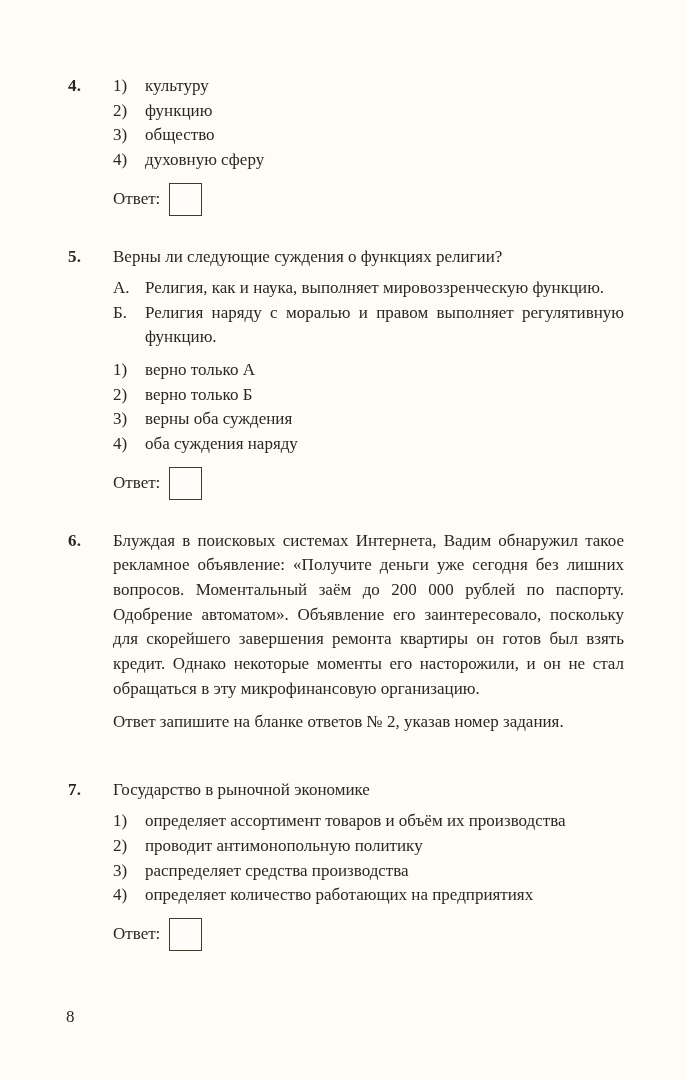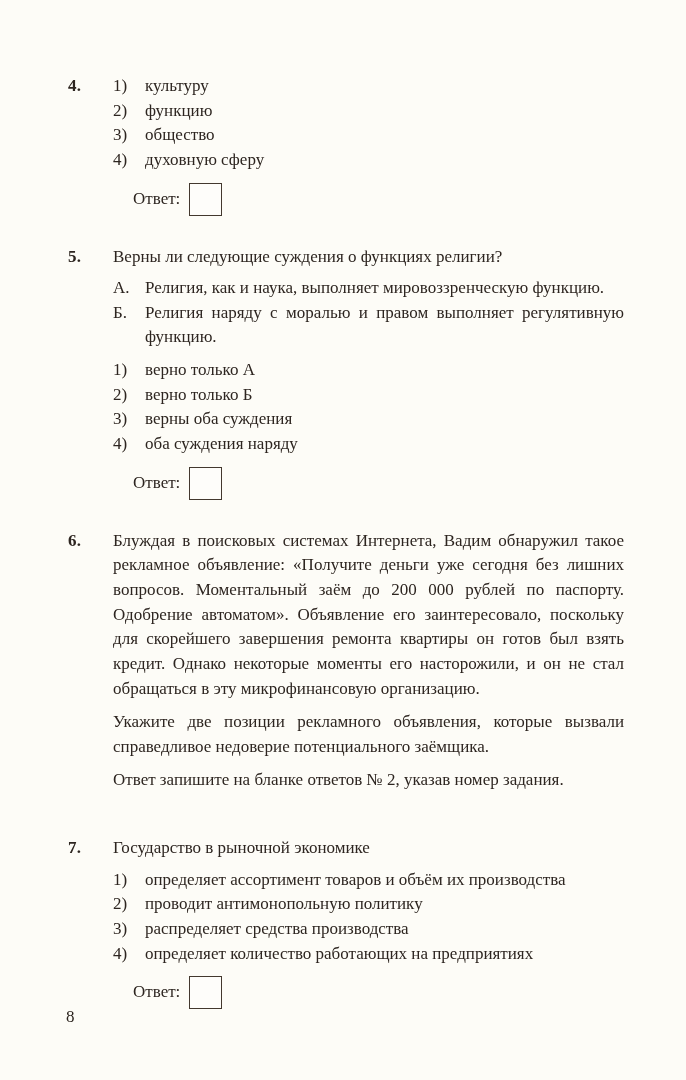--- a/index.html
+++ b/index.html
@@ -32,21 +32,21 @@
   .options { margin-bottom: 8px; }
   .option { display: flex; }
   .opt-num { flex: none; width: 32px; }
   .opt-text { flex: 1; }
   .answer-row {
     display: flex;
     align-items: center;
     margin-top: 10px;
     margin-bottom: 2px;
   }
-  .answer-label { margin-right: 9px; margin-left: 20px; }
+  .answer-label { margin-right: 9px; }
   .answer-box {
     display: inline-block;
     width: 33px;
     height: 33px;
     border: 1.6px solid #43382e;
     background: #fefdfa;
     box-sizing: border-box;
   }
   .para { text-align: justify; margin: 0 0 9px 0; }
   .para:last-child { margin-bottom: 16px; }
@@ -124,21 +124,20 @@
       <span class="answer-label">Ответ:</span>
       <span class="answer-box"></span>
     </div>
   </div>
 </section>
 
 <section class="question">
   <div class="q-num">6.</div>
   <div class="q-body">
     <p class="para">Блуждая в поисковых системах Интернета, Вадим обнаружил такое рекламное объявление: «Получите деньги уже сегодня без лишних вопросов. Моментальный заём до 200 000 рублей по паспорту. Одобрение автоматом». Объявление его заинтересовало, поскольку для скорейшего завершения ремонта квартиры он готов был взять кредит. Однако некоторые моменты его насторожили, и он не стал обращаться в эту микрофинансовую организацию.</p>
-    <p class="para">Укажите две позиции рекламного объявления, которые вызвали справедливое недоверие потенциального заёмщика.</p>
     <p class="para">Ответ запишите на бланке ответов № 2, указав номер задания.</p>
   </div>
 </section>
 
 <section class="question">
   <div class="q-num">7.</div>
   <div class="q-body">
     <div class="q-title">Государство в рыночной экономике</div>
     <div class="options">
       <div class="option">

